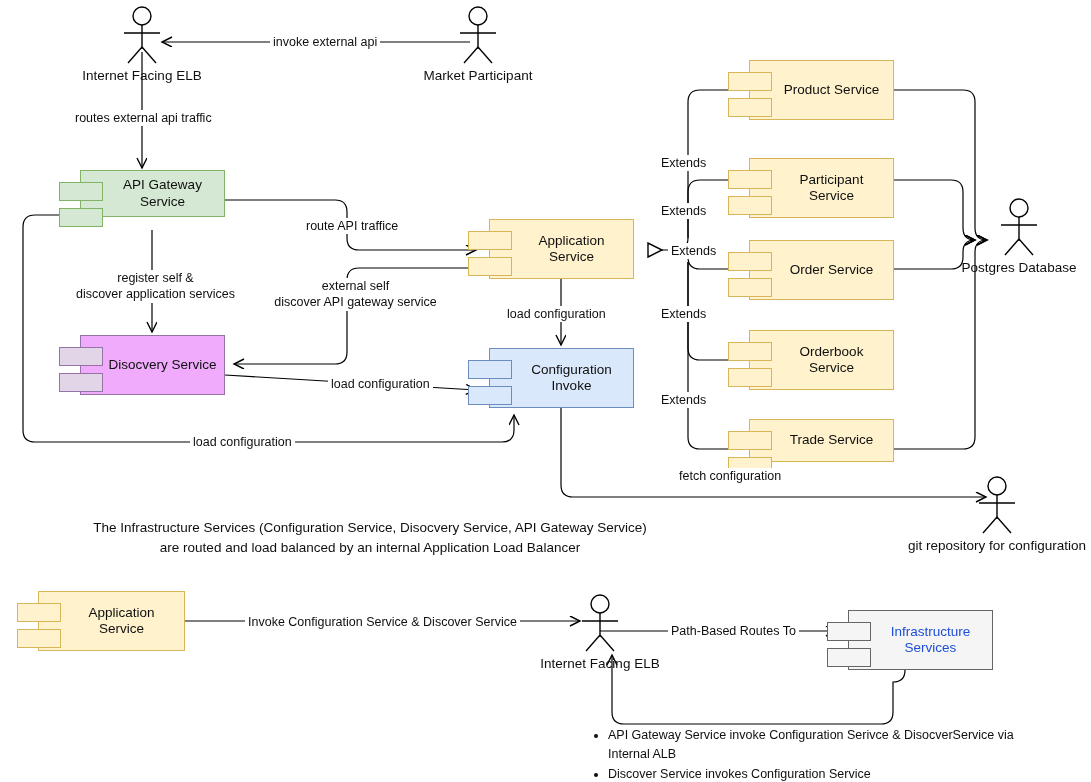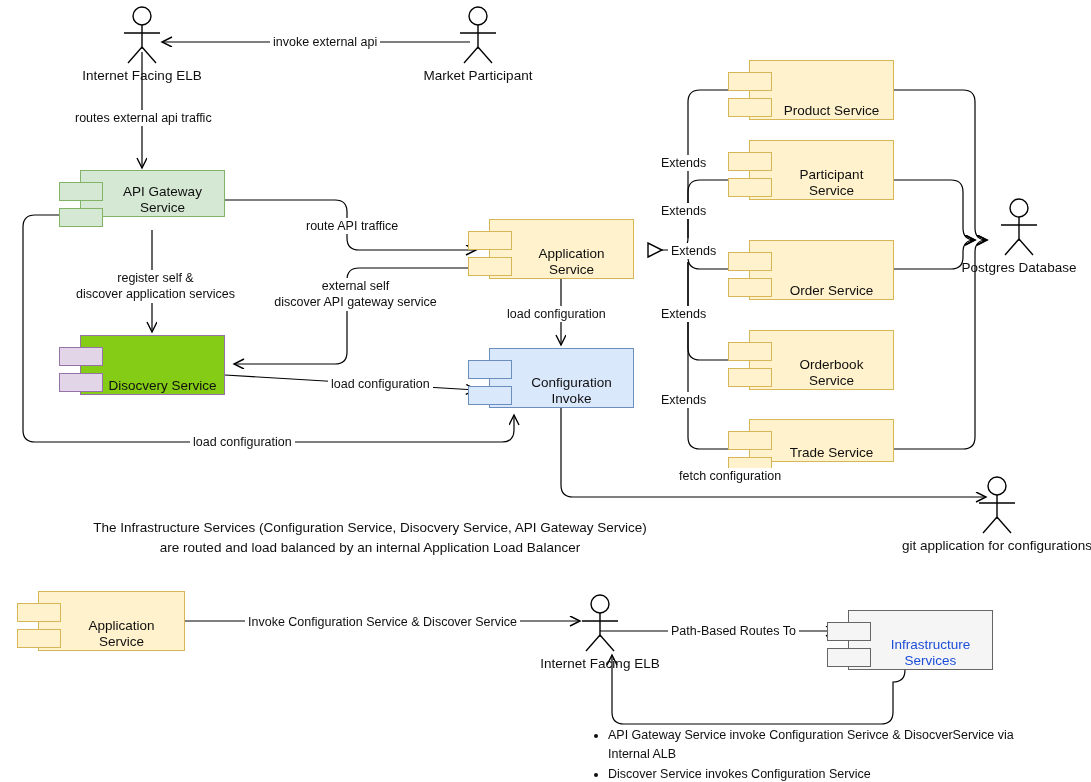--- a/index.html
+++ b/index.html
@@ -14,21 +14,21 @@
     overflow:hidden;
     background:#ffffff;
   }
   #edges{position:absolute;left:0;top:0;width:1091px;height:782px;}
   
   .node{
     position:absolute;
     box-sizing:border-box;
     border:1px solid #000;
     display:flex;
-    align-items:flex-end;
+    align-items:center;
     justify-content:center;
     font-size:13.5px;
     line-height:1.2;
     text-align:center;
     z-index:5;
   }
   .node .lbl{padding:0 6px 0 26px;}
   .node .tab{
     position:absolute;
     box-sizing:border-box;
@@ -36,21 +36,21 @@
     height:19px;
     border:1px solid #000;
     left:-22px;
   }
   .node .tab.t1{top:11px;}
   .node .tab.t2{top:37px;}
 
   
   .n-green{background:#d5e8d4;border-color:#82b366;}
   .n-green .tab{background:#d5e8d4;border-color:#82b366;}
-  .n-purple{background:#84cc16;border-color:#9673a6;}
+  .n-purple{background:#f0abfc;border-color:#9673a6;}
   .n-purple .tab{background:#e1d5e7;border-color:#9673a6;}
   .n-blue{background:#dae8fc;border-color:#6c8ebf;}
   .n-blue .tab{background:#dae8fc;border-color:#6c8ebf;}
   .n-amber{background:#fff2cc;border-color:#d6b656;}
   .n-amber .tab{background:#fff2cc;border-color:#d6b656;}
   .n-grey{background:#f5f5f5;border-color:#666666;color:#1d4ed8;}
   .n-grey .tab{background:#f5f5f5;border-color:#666666;}
 
   
   .actor{position:absolute;z-index:6;}
@@ -189,21 +189,21 @@
   </div>
 
   <div class="actor" style="left:973px;top:476px;width:48px;height:56px;">
     <svg width="48" height="56">
       <circle cx="24" cy="10" r="9" fill="#fff" stroke="#000" stroke-width="1.4"></circle>
       <line x1="24" y1="19" x2="24" y2="43" stroke="#000" stroke-width="1.4"></line>
       <line x1="6" y1="27" x2="42" y2="27" stroke="#000" stroke-width="1.4"></line>
       <line x1="24" y1="41" x2="10" y2="57" stroke="#000" stroke-width="1.4"></line>
       <line x1="24" y1="41" x2="38" y2="57" stroke="#000" stroke-width="1.4"></line>
     </svg>
-    <div class="aname">git application for configurations</div>
+    <div class="aname">git repository for configuration</div>
   </div>
 
   <div class="actor" style="left:576px;top:594px;width:48px;height:56px;">
     <svg width="48" height="56">
       <circle cx="24" cy="10" r="9" fill="#fff" stroke="#000" stroke-width="1.4"></circle>
       <line x1="24" y1="19" x2="24" y2="43" stroke="#000" stroke-width="1.4"></line>
       <line x1="6" y1="27" x2="42" y2="27" stroke="#000" stroke-width="1.4"></line>
       <line x1="24" y1="41" x2="10" y2="57" stroke="#000" stroke-width="1.4"></line>
       <line x1="24" y1="41" x2="38" y2="57" stroke="#000" stroke-width="1.4"></line>
     </svg>
@@ -233,21 +233,21 @@
     <span class="tab t2"></span>
     <span class="lbl">Configuration Invoke</span>
   </div>
 
   <div class="node n-amber" style="left:749px;top:60px;width:145px;height:60px;">
     <span class="tab t1"></span>
     <span class="tab t2"></span>
     <span class="lbl">Product Service</span>
   </div>
 
-  <div class="node n-amber" style="left:749px;top:140px;width:145px;height:60px;">
+  <div class="node n-amber" style="left:749px;top:158px;width:145px;height:60px;">
     <span class="tab t1"></span>
     <span class="tab t2"></span>
     <span class="lbl">Participant Service</span>
   </div>
 
   <div class="node n-amber" style="left:749px;top:240px;width:145px;height:60px;">
     <span class="tab t1"></span>
     <span class="tab t2"></span>
     <span class="lbl">Order Service</span>
   </div>

